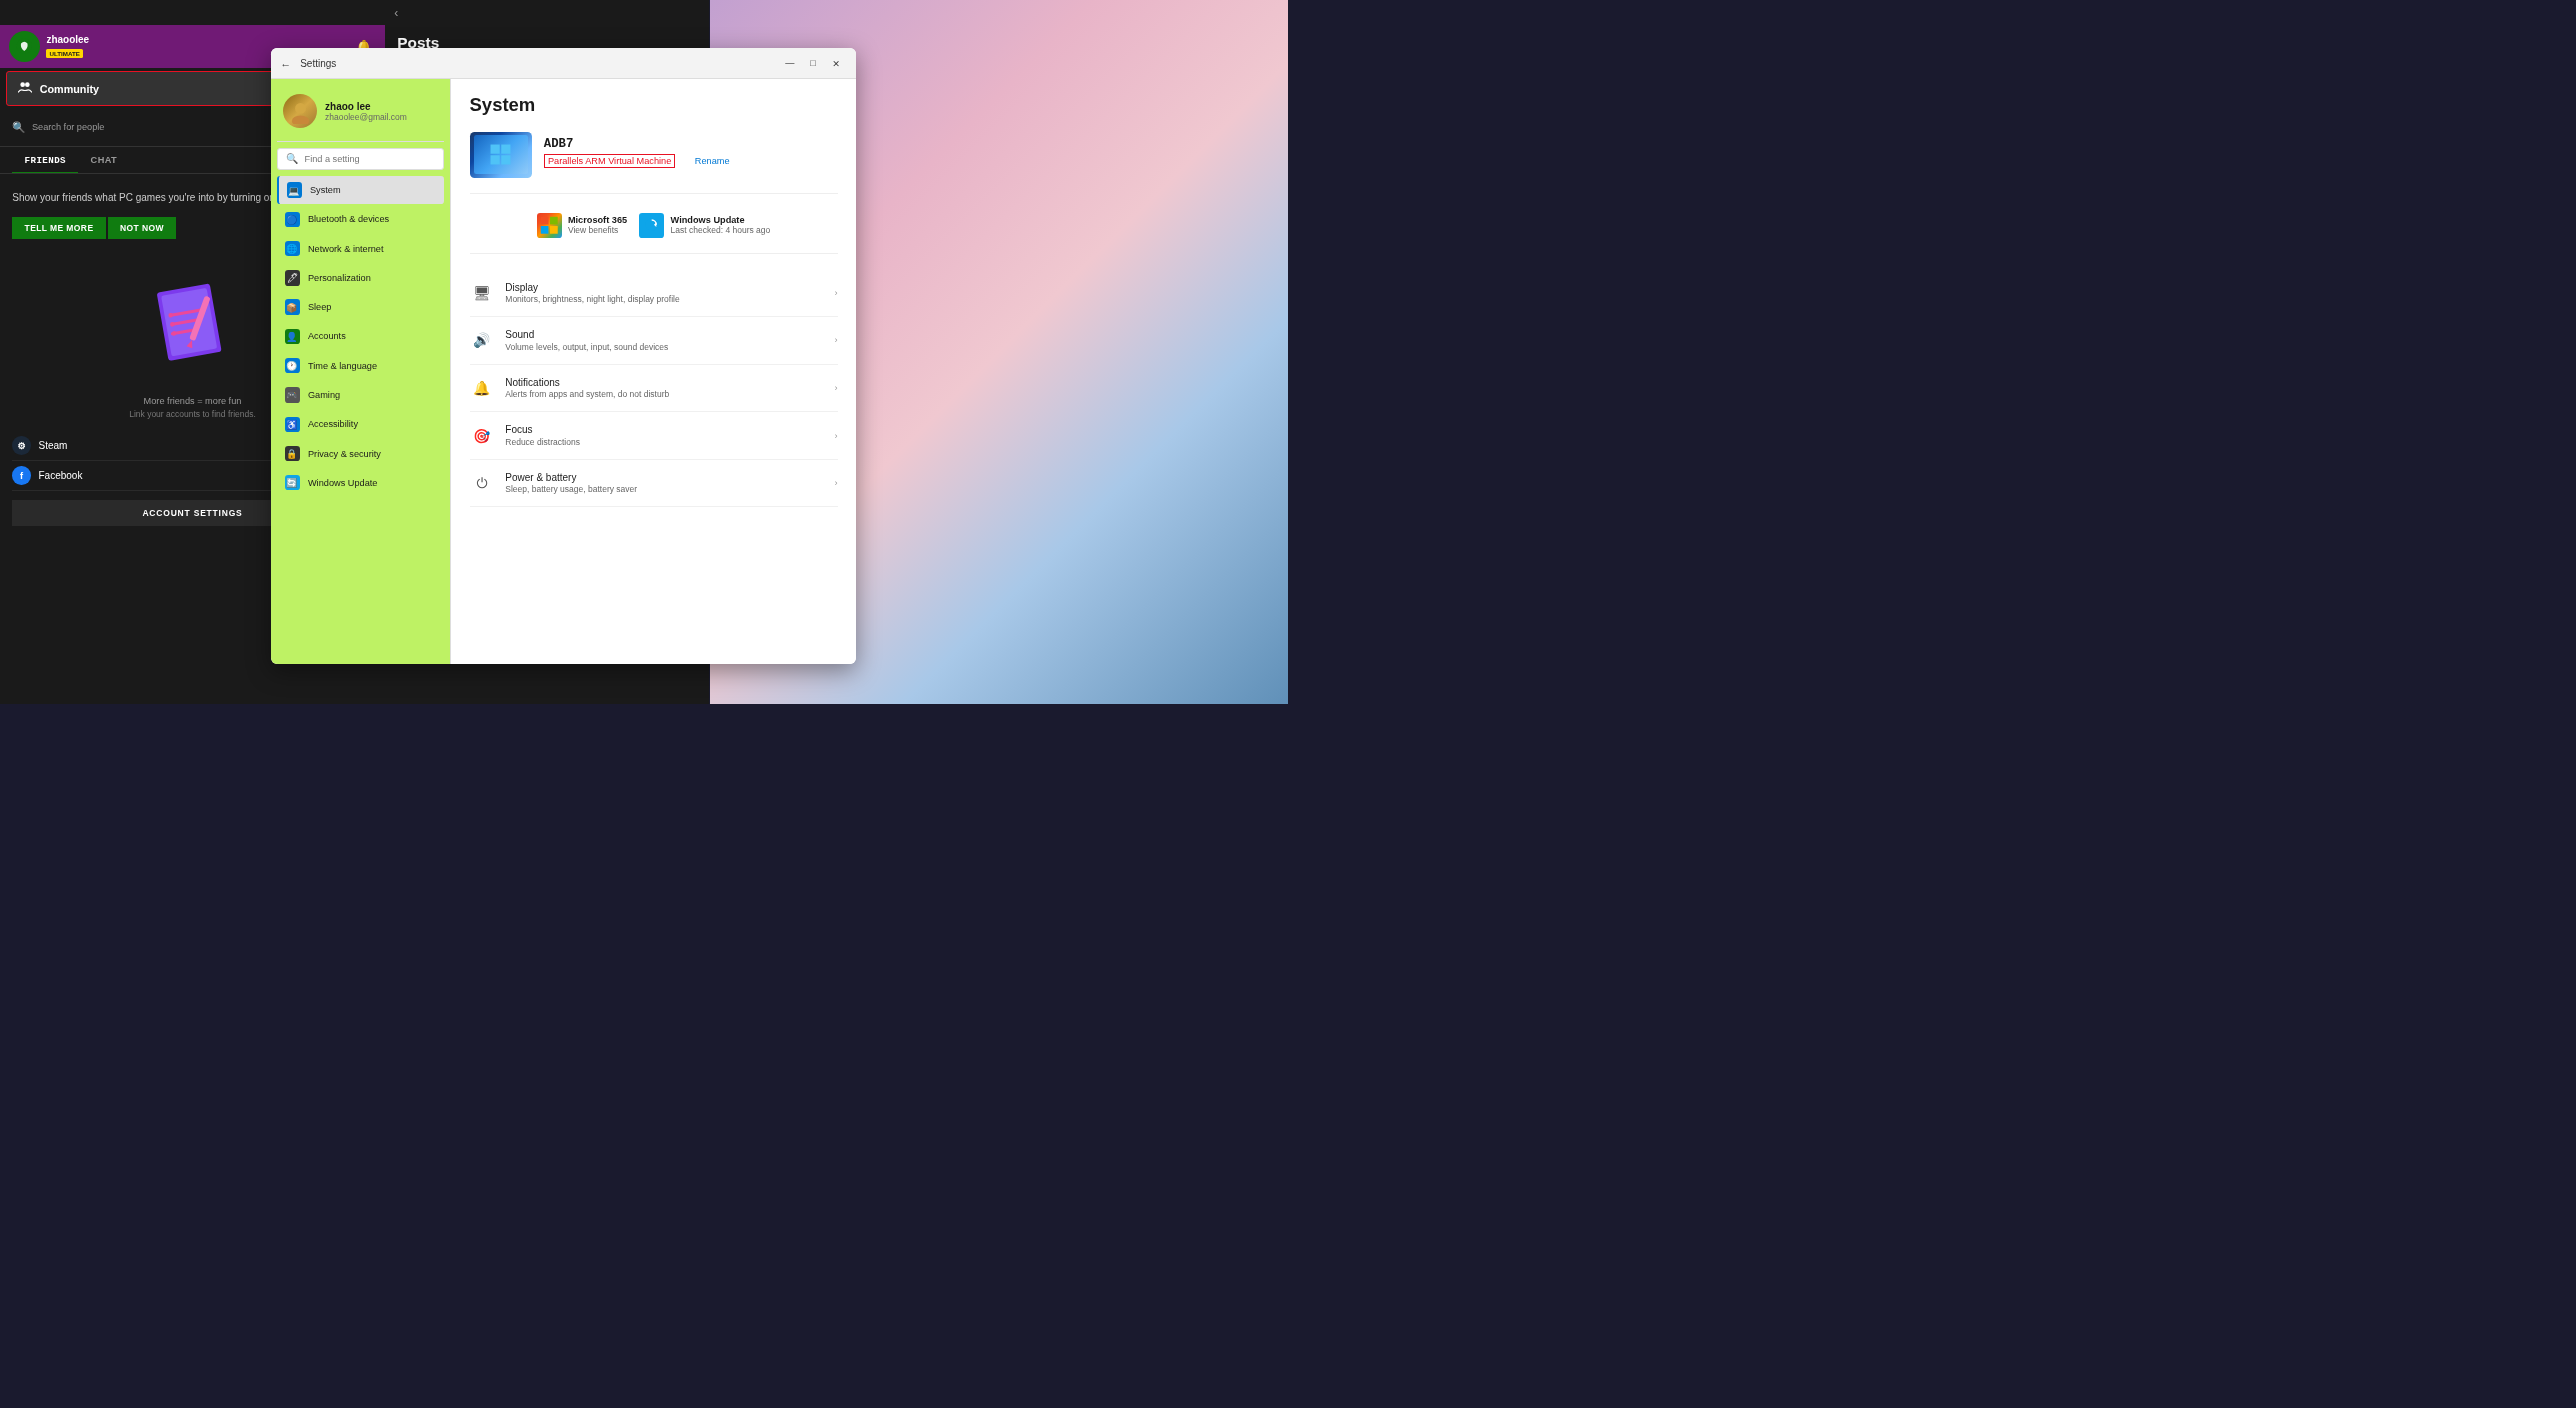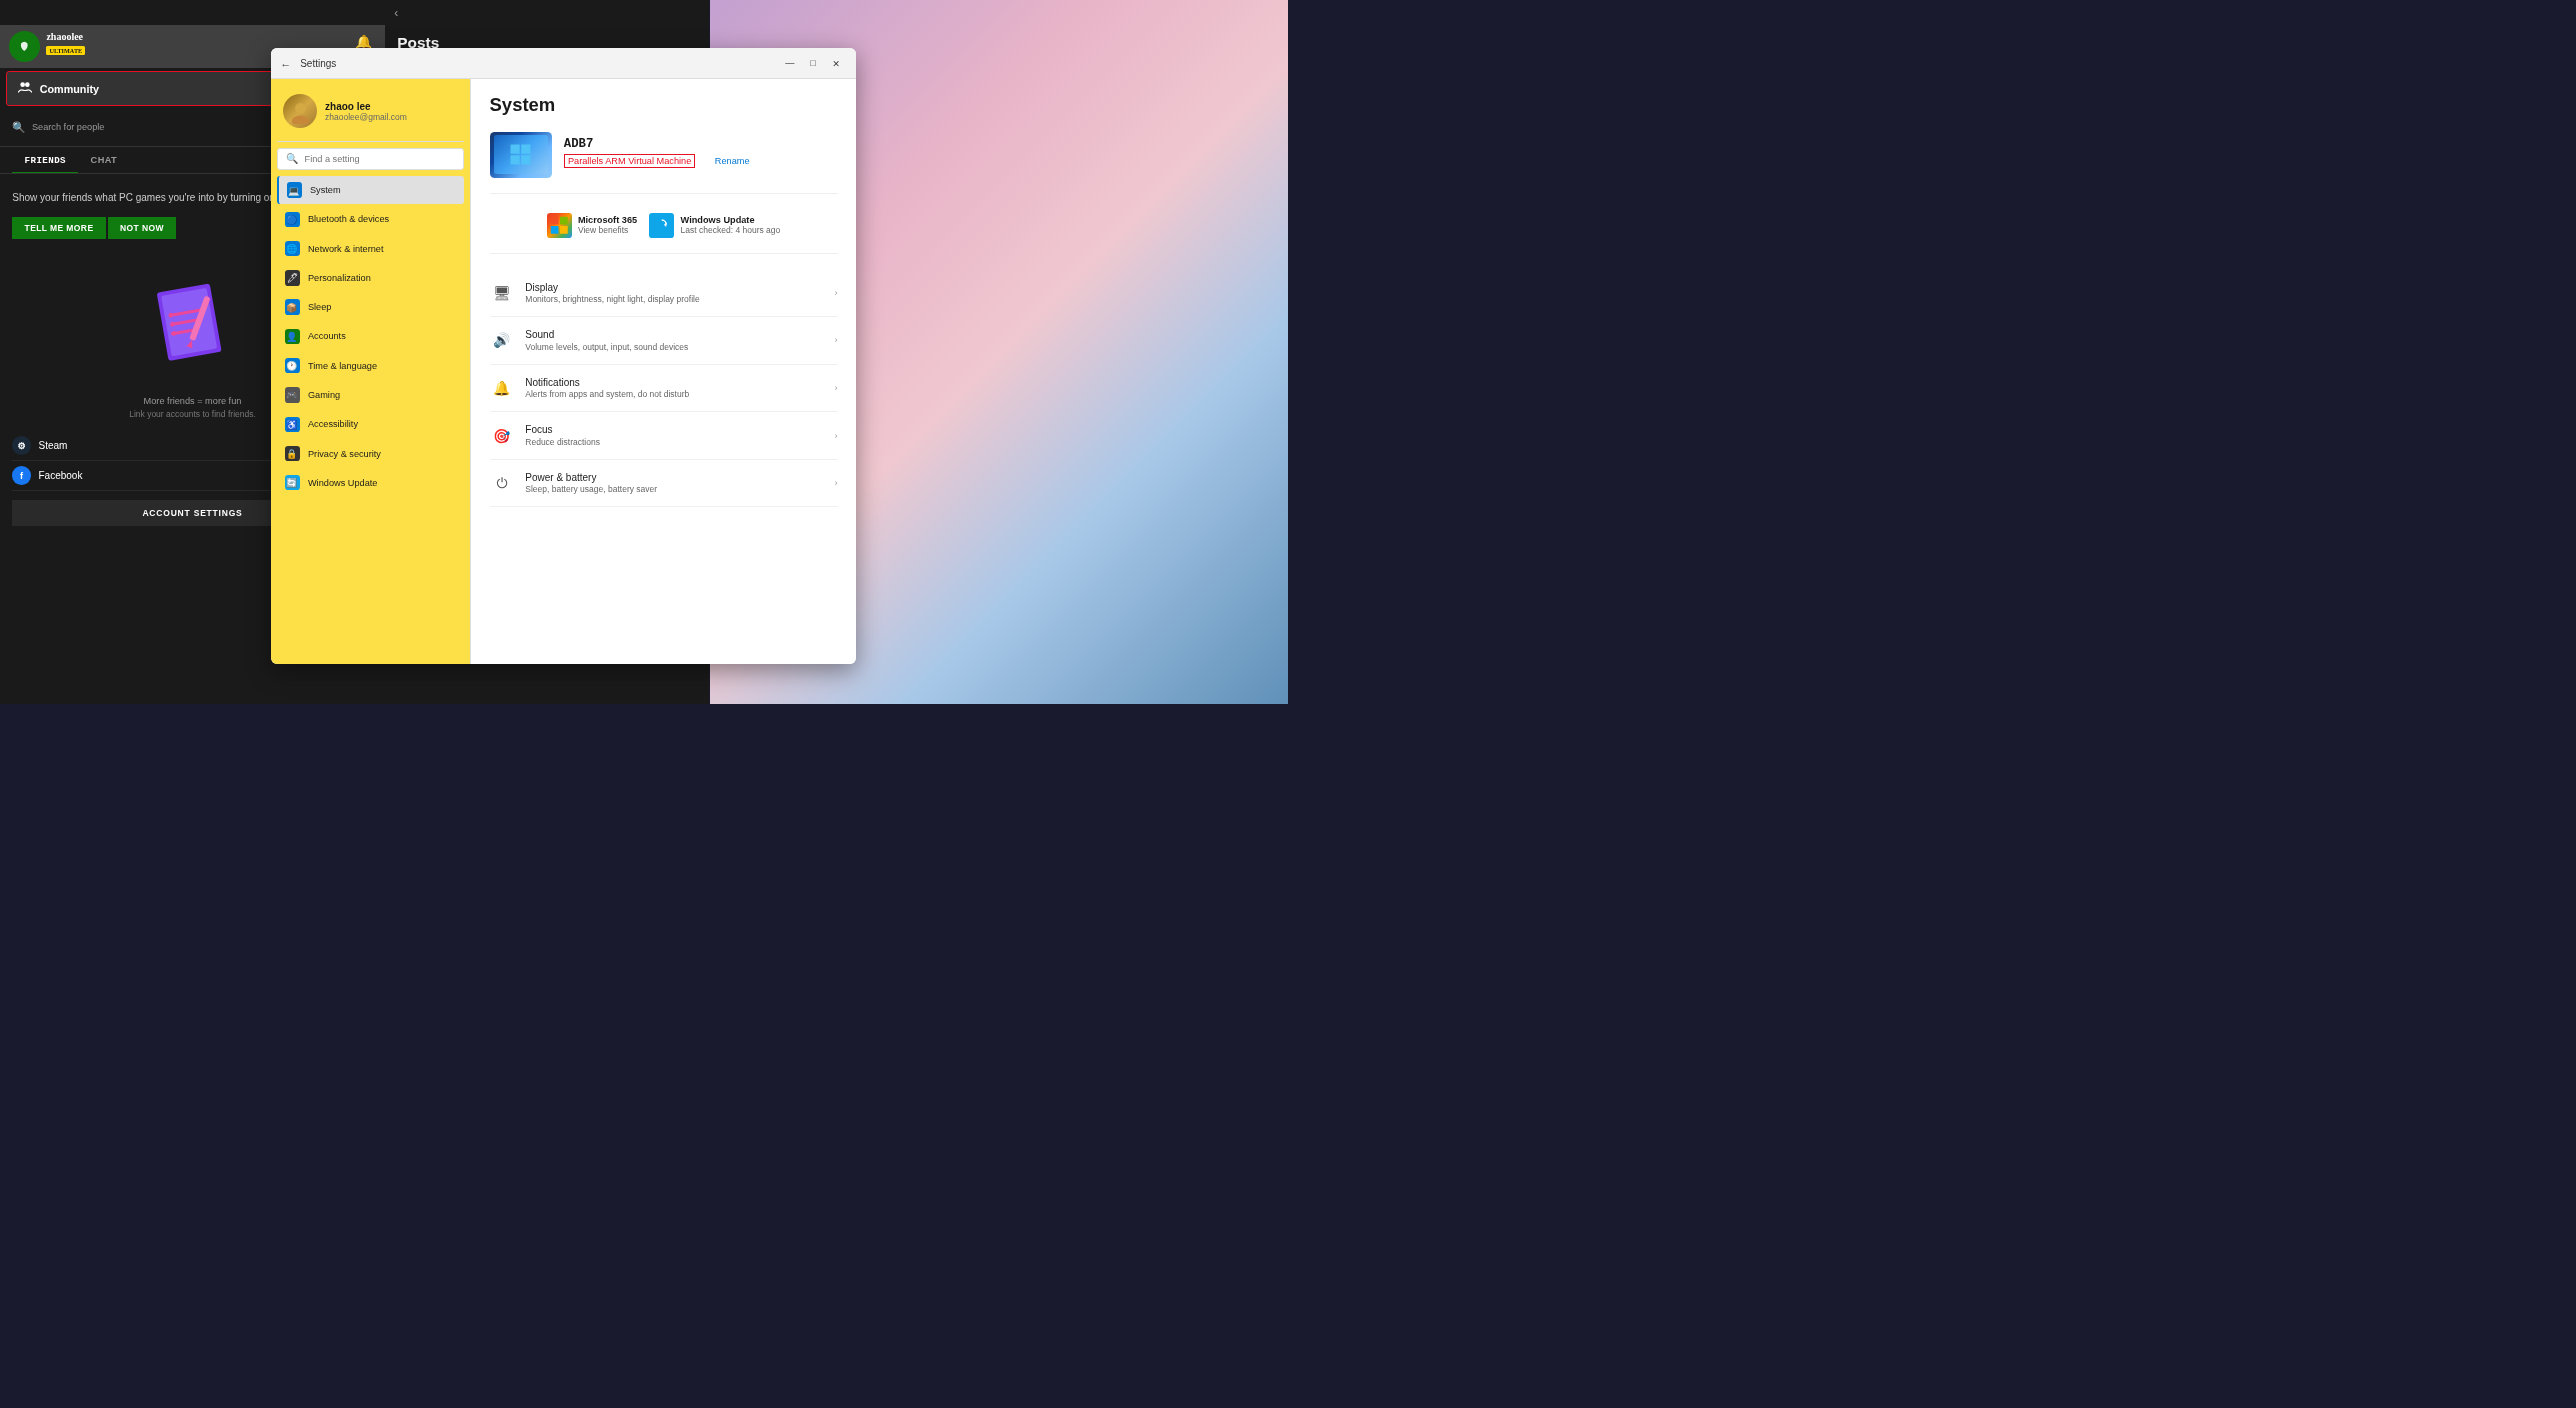--- a/index.html
+++ b/index.html
@@ -38,24 +38,23 @@
       height: 25px;
       background: #1a1a1a;
       display: flex;
       align-items: center;
       justify-content: flex-end;
       padding-right: 6.2px;
     }
 
     .xbox-header {
       display: flex;
-      align-items: flex-start;
+      align-items: center;
       padding: 6.2px 9.2px;
-      background: #404040;
-      font-family: Liberation Serif, serif;
+      background: #701a75;
     }
 
     .xbox-logo {
       width: 31px;
       height: 31px;
       background: #107c10;
       border-radius: 50%;
       display: flex;
       align-items: center;
       justify-content: center;
@@ -466,22 +465,22 @@
       color: #333;
     }
 
     .settings-body {
       display: flex;
       flex: 1;
       overflow: hidden;
     }
 
     .settings-sidebar {
-      width: 200px;
-      background: #fde047;
+      width: 180px;
+      background: #bef264;
       padding: 9.2px 6.2px;
       overflow-y: auto;
       flex-shrink: 0;
       border-right: 0.8px solid #ddd;
     }
 
     .user-profile-section {
       display: flex;
       align-items: center;
       padding: 6.2px 6.2px 12.3px;

